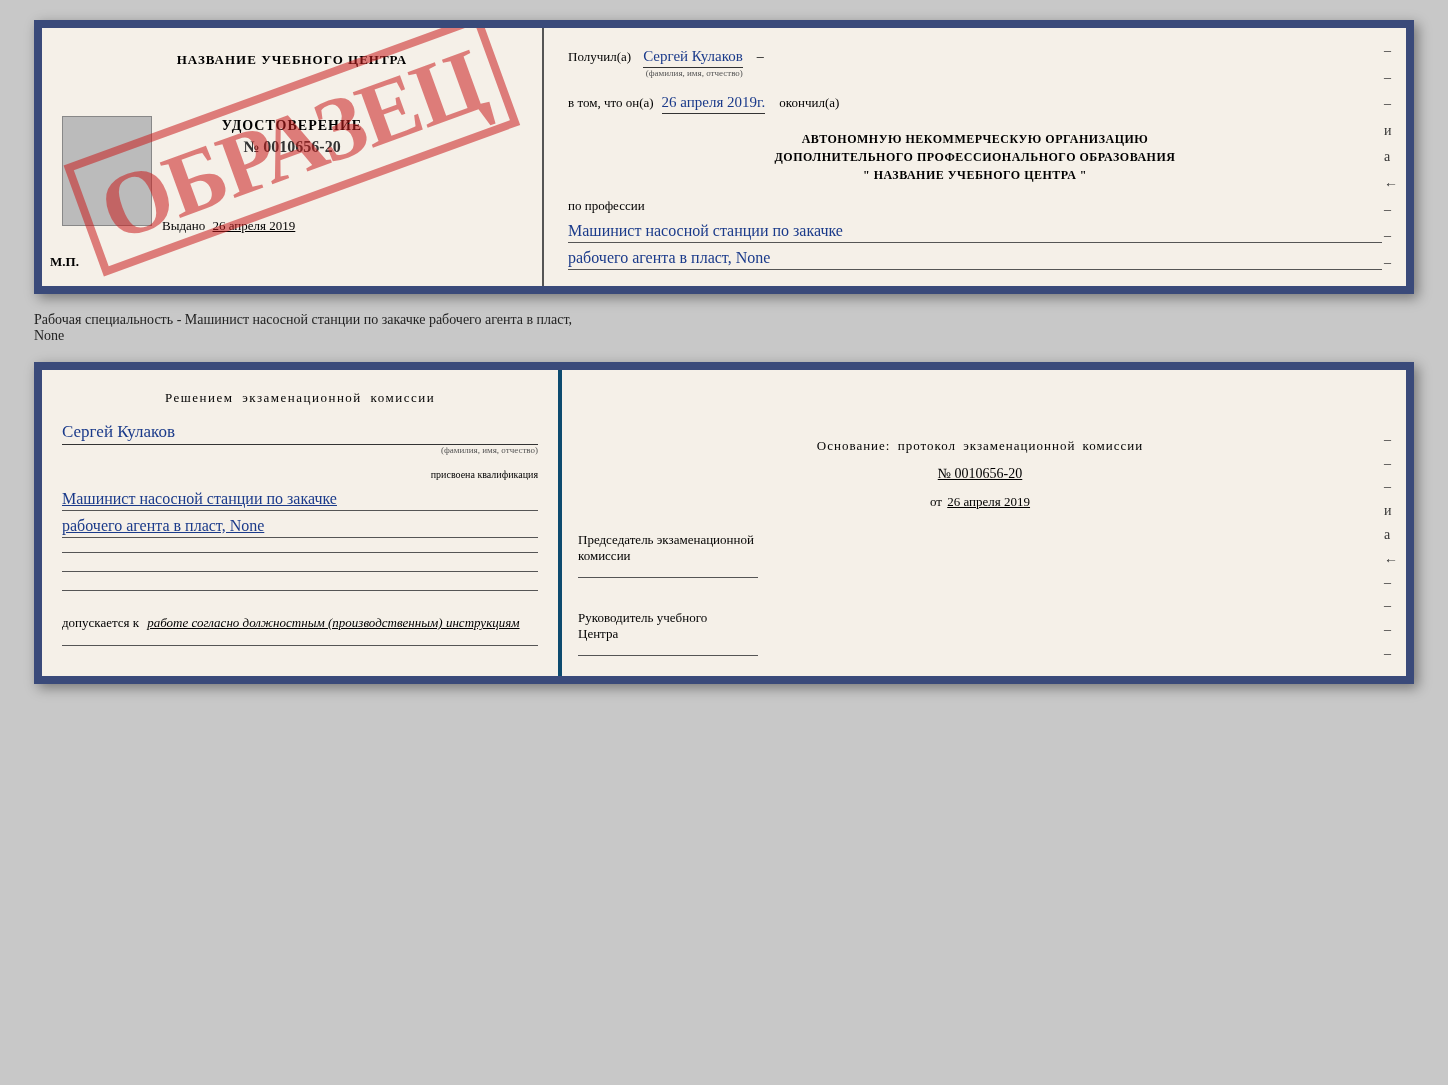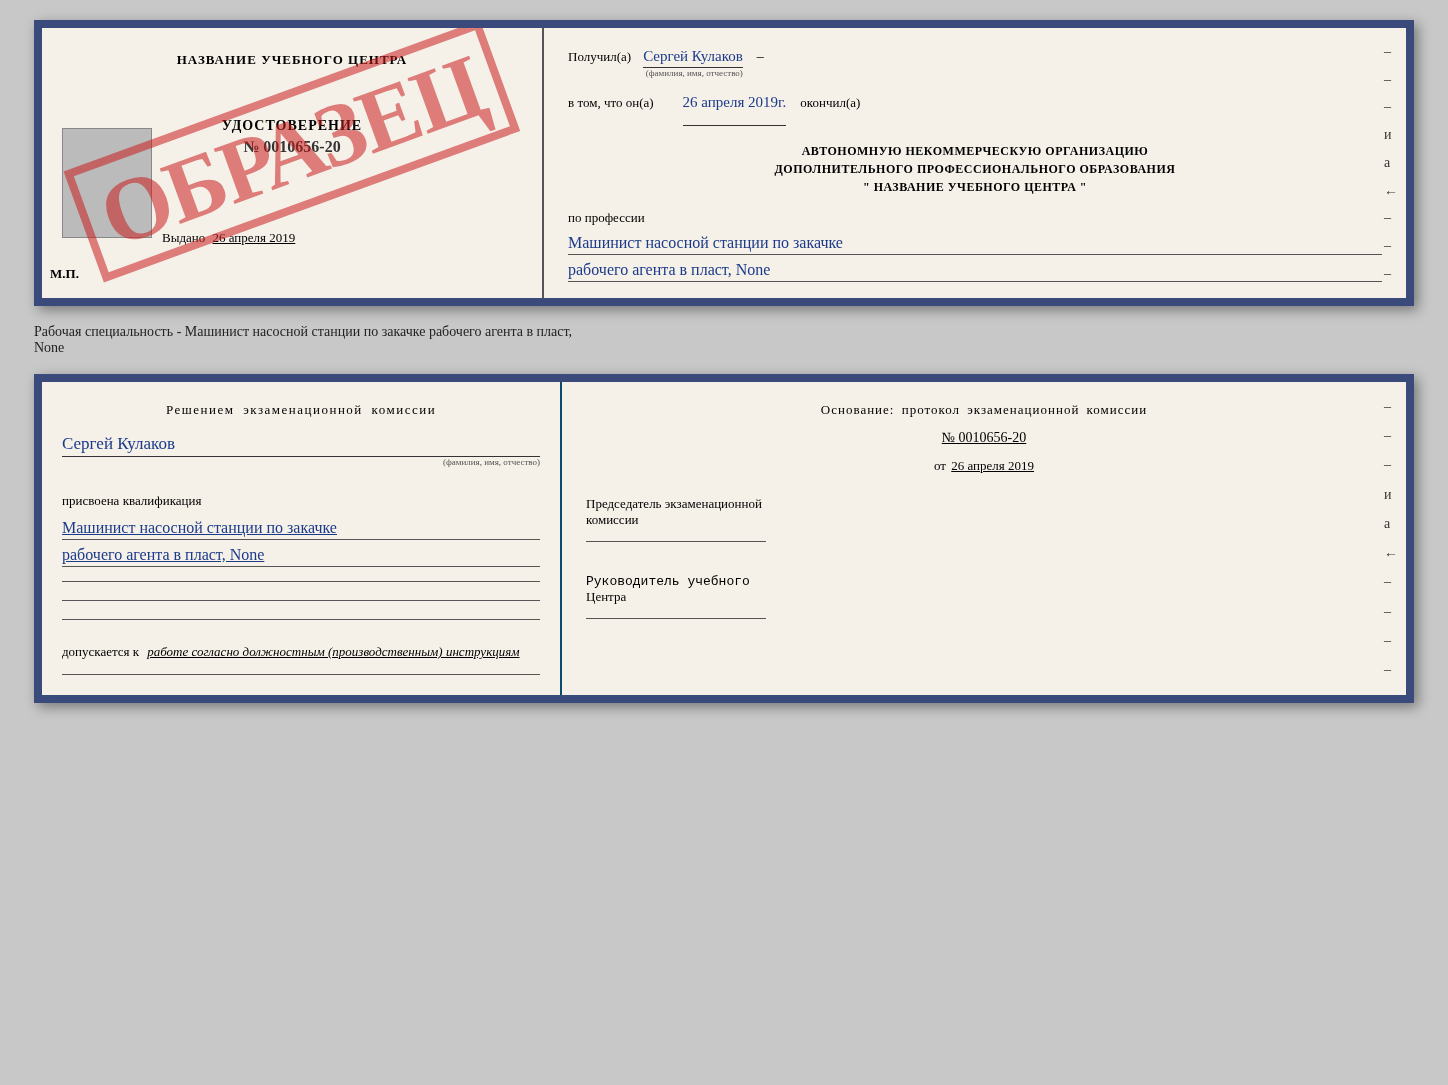--- a/index.html
+++ b/index.html
@@ -177,35 +177,36 @@
     .document-bottom {
       width: 1380px;
       background: #f5f0e8;
       border: 8px solid #3a4a7a;
       display: flex;
       box-shadow: 4px 4px 12px rgba(0,0,0,0.4);
     }
 
     .doc-bottom-left {
       width: 520px;
-      border-right: 2px solid #0c4a6e;
+      border-right: 4px solid #0c4a6e;
       padding: 20px 20px 16px 20px;
       display: flex;
       flex-direction: column;
       gap: 10px;
       position: relative;
     }
 
     .doc-bottom-right {
       flex: 1;
-      padding: 20px 24px 16px 24px;
+      padding: 20px 24px 16px 16px;
       display: flex;
       flex-direction: column;
       gap: 12px;
       position: relative;
+      margin-top: 48px;
     }
 
     .bottom-right-dash-col {
       position: absolute;
       right: 8px;
       top: 0;
       bottom: 0;
       display: flex;
       flex-direction: column;
       justify-content: space-around;
@@ -282,21 +283,21 @@
       <span style="font-size:13px;">Получил(а)</span>
       <span style="display:inline-flex; flex-direction:column; margin-left:6px;">
         <span class="handwritten" style="border-bottom:1px solid #333; padding-bottom:2px;">Сергей Кулаков</span>
         <span class="sub-label">(фамилия, имя, отчество)</span>
       </span>
       <span style="margin-left:8px; font-size:14px;">–</span>
     </div>
 
     <div class="right-line" style="margin-top:8px;">
       <span>в том, что он(а)</span>
-      <span class="handwritten" style="border-bottom:1px solid #333; padding-bottom:14px; margin-left:23px;">26 апреля 2019г.</span>
+      <span class="handwritten" style="border-bottom:1px solid #333; padding-bottom:2px; margin-left:2px;">26 апреля 2019г.</span>
       <span style="margin-left:8px;">окончил(а)</span>
     </div>
 
     <div class="center-text" style="margin-top:8px;">
       <div>АВТОНОМНУЮ НЕКОММЕРЧЕСКУЮ ОРГАНИЗАЦИЮ</div>
       <div>ДОПОЛНИТЕЛЬНОГО ПРОФЕССИОНАЛЬНОГО ОБРАЗОВАНИЯ</div>
       <div>"  НАЗВАНИЕ УЧЕБНОГО ЦЕНТРА  "</div>
     </div>
 
     <div class="profession-line" style="margin-top:6px;">по профессии</div>
@@ -328,21 +329,21 @@
 <div class="document-bottom">
 
   <div class="doc-bottom-left">
     <div class="komissia-text" style="text-align:center; font-size:13px; letter-spacing:1.5px; word-spacing:4px; font-weight:500;">Решением экзаменационной комиссии</div>
 
     <div style="display:flex; flex-direction:column; margin-top:6px;">
       <span class="handwritten" style="border-bottom:1px solid #333; padding-bottom:2px; font-size:17px;">Сергей Кулаков</span>
       <span class="sub-label">(фамилия, имя, отчество)</span>
     </div>
 
-    <div style="font-size:13px; text-align:left; margin-top:16px;">присвоена квалификация</div>
+    <div style="font-size:10px; text-align:right; margin-top:4px;">присвоена квалификация</div>
 
     <div>
       <div class="handwritten" style="border-bottom:1px solid #555; padding-bottom:2px; font-size:16px; text-decoration:underline;">Машинист насосной станции по закачке</div>
       <div class="handwritten" style="border-bottom:1px solid #555; padding-bottom:2px; margin-top:6px; font-size:16px; text-decoration:underline;">рабочего агента в пласт, None</div>
     </div>
 
     <hr class="bottom-separator">
     <hr class="bottom-separator">
     <hr class="bottom-separator">
 
@@ -364,21 +365,21 @@
       <span style="text-decoration:underline; margin-left:2px;">26 апреля 2019</span>
     </div>
 
     <div style="margin-top:10px;">
       <div style="font-size:13px;">Председатель экзаменационной</div>
       <div style="font-size:13px;">комиссии</div>
       <span class="sign-line"></span>
     </div>
 
     <div style="margin-top:16px;">
-      <div style="font-size:13px;font-family:Liberation Mono, monospace;">Руководитель учебного</div>
+      <div style="font-size:13px;">Руководитель учебного</div>
       <div style="font-size:13px;">Центра</div>
       <span class="sign-line"></span>
     </div>
 
     <div class="bottom-right-dash-col">
       <span>–</span>
       <span>–</span>
       <span>–</span>
       <span>и</span>
       <span>а</span>

